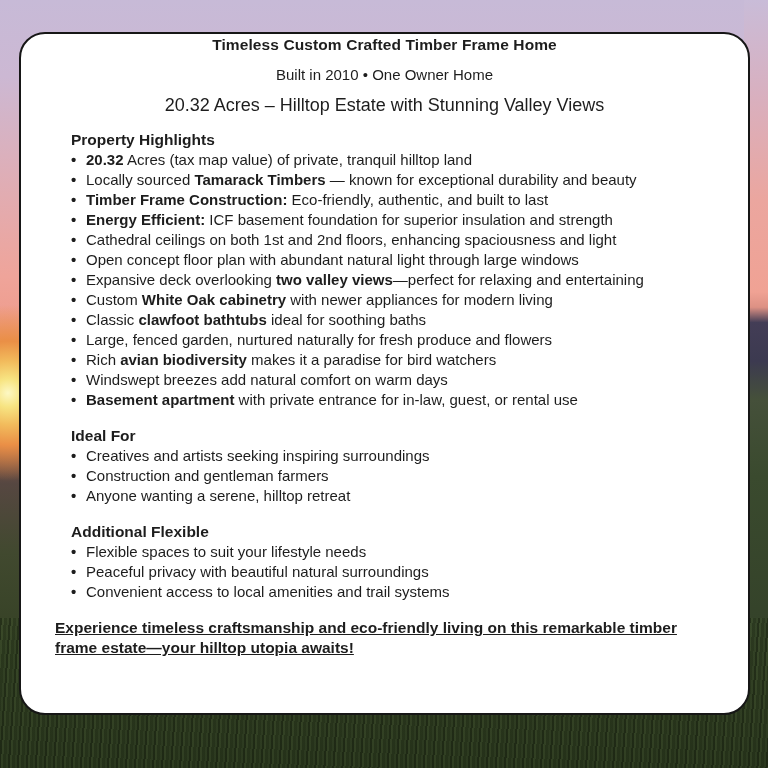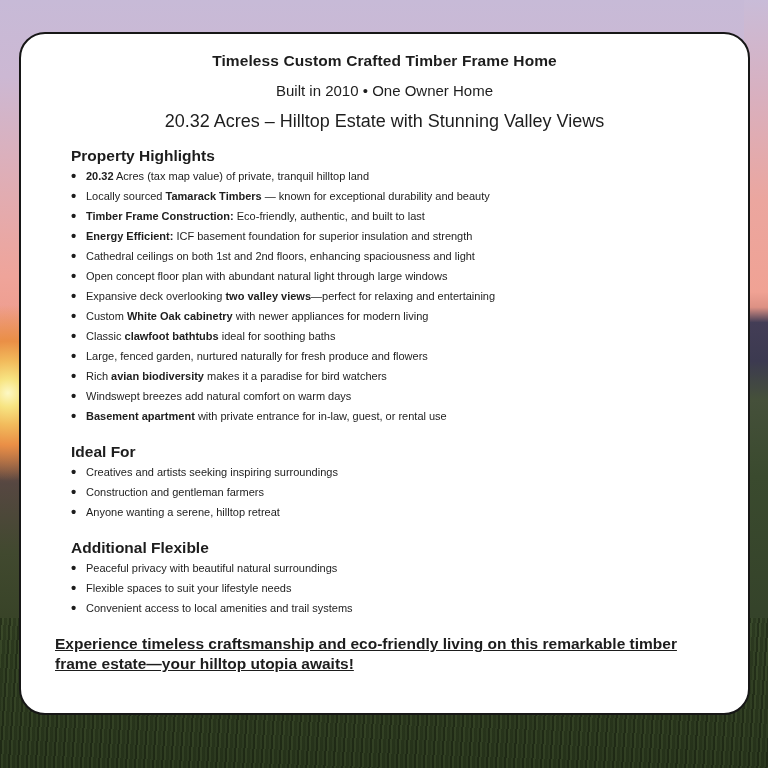--- a/index.html
+++ b/index.html
@@ -46,21 +46,21 @@
         rgba(32,46,20,0.40) 4px 7px, rgba(55,75,38,0.25) 7px 9px),
       linear-gradient(180deg, rgba(47,59,34,0.1) 0%, #2f3b22 45%, #28331d 100%);
   }
   
   .card {
     position: absolute; left: 19px; top: 32px; z-index: 2;
     width: 731px; height: 683px; box-sizing: border-box;
     background: var(--card-bg, #ffffff);
     border: 2.5px solid var(--card-border, #161616);
     border-radius: 26px;
-    padding: 17px 34px 0 34px;
+    padding: 1px 34px 0 34px;
     color: var(--text, #1d1d1d);
   }
   .title {
     text-align: center; font-weight: 700; font-size: 15.5px;
     line-height: 20px; margin: 0 0 10px 0; letter-spacing: 0.1px;
   }
   .subtitle {
     text-align: center; font-weight: 400; font-size: 15px;
     line-height: 20px; margin: 0 0 10px 0;
   }
@@ -71,21 +71,21 @@
   .section { margin: 0 0 0 0; }
   .section-heading {
     font-weight: 700; font-size: 15.5px; line-height: 20px;
     margin: 0 0 0 16px;
   }
   ul.bullets {
     list-style: none; margin: 0 0 16px 0; padding: 0 0 0 16px;
   }
   ul.bullets li {
     position: relative; padding-left: 15px;
-    font-size: 11px; line-height: 20px;
+    font-size: 15px; line-height: 20px;
   }
   ul.bullets li::before {
     content: "\2022"; position: absolute; left: 0; top: 0;
     font-weight: 700; font-size: 15px;
   }
   ul.bullets li strong { font-weight: 700; }
   .footer-note {
     font-weight: 700; font-size: 15.5px; line-height: 20px;
     margin: 16px 0 0 0;
     text-decoration: underline;
@@ -128,20 +128,20 @@
     <ul class="bullets">
         <li><span>Creatives and artists seeking inspiring surroundings</span></li>
         <li><span>Construction and gentleman farmers</span></li>
         <li><span>Anyone wanting a serene, hilltop retreat</span></li>
       </ul>
   </div>
 
   <div class="section">
     <h2 class="section-heading">Additional Flexible</h2>
     <ul class="bullets">
+        <li><span>Flexible spaces to suit your lifestyle needs</span></li>
         <li><span>Peaceful privacy with beautiful natural surroundings</span></li>
-        <li><span>Flexible spaces to suit your lifestyle needs</span></li>
         <li><span>Convenient access to local amenities and trail systems</span></li>
       </ul>
   </div>
 
   <p class="footer-note">Experience timeless craftsmanship and eco-friendly living on this remarkable timber frame estate—your hilltop utopia awaits!</p>
 </div>
 
 </body></html>

